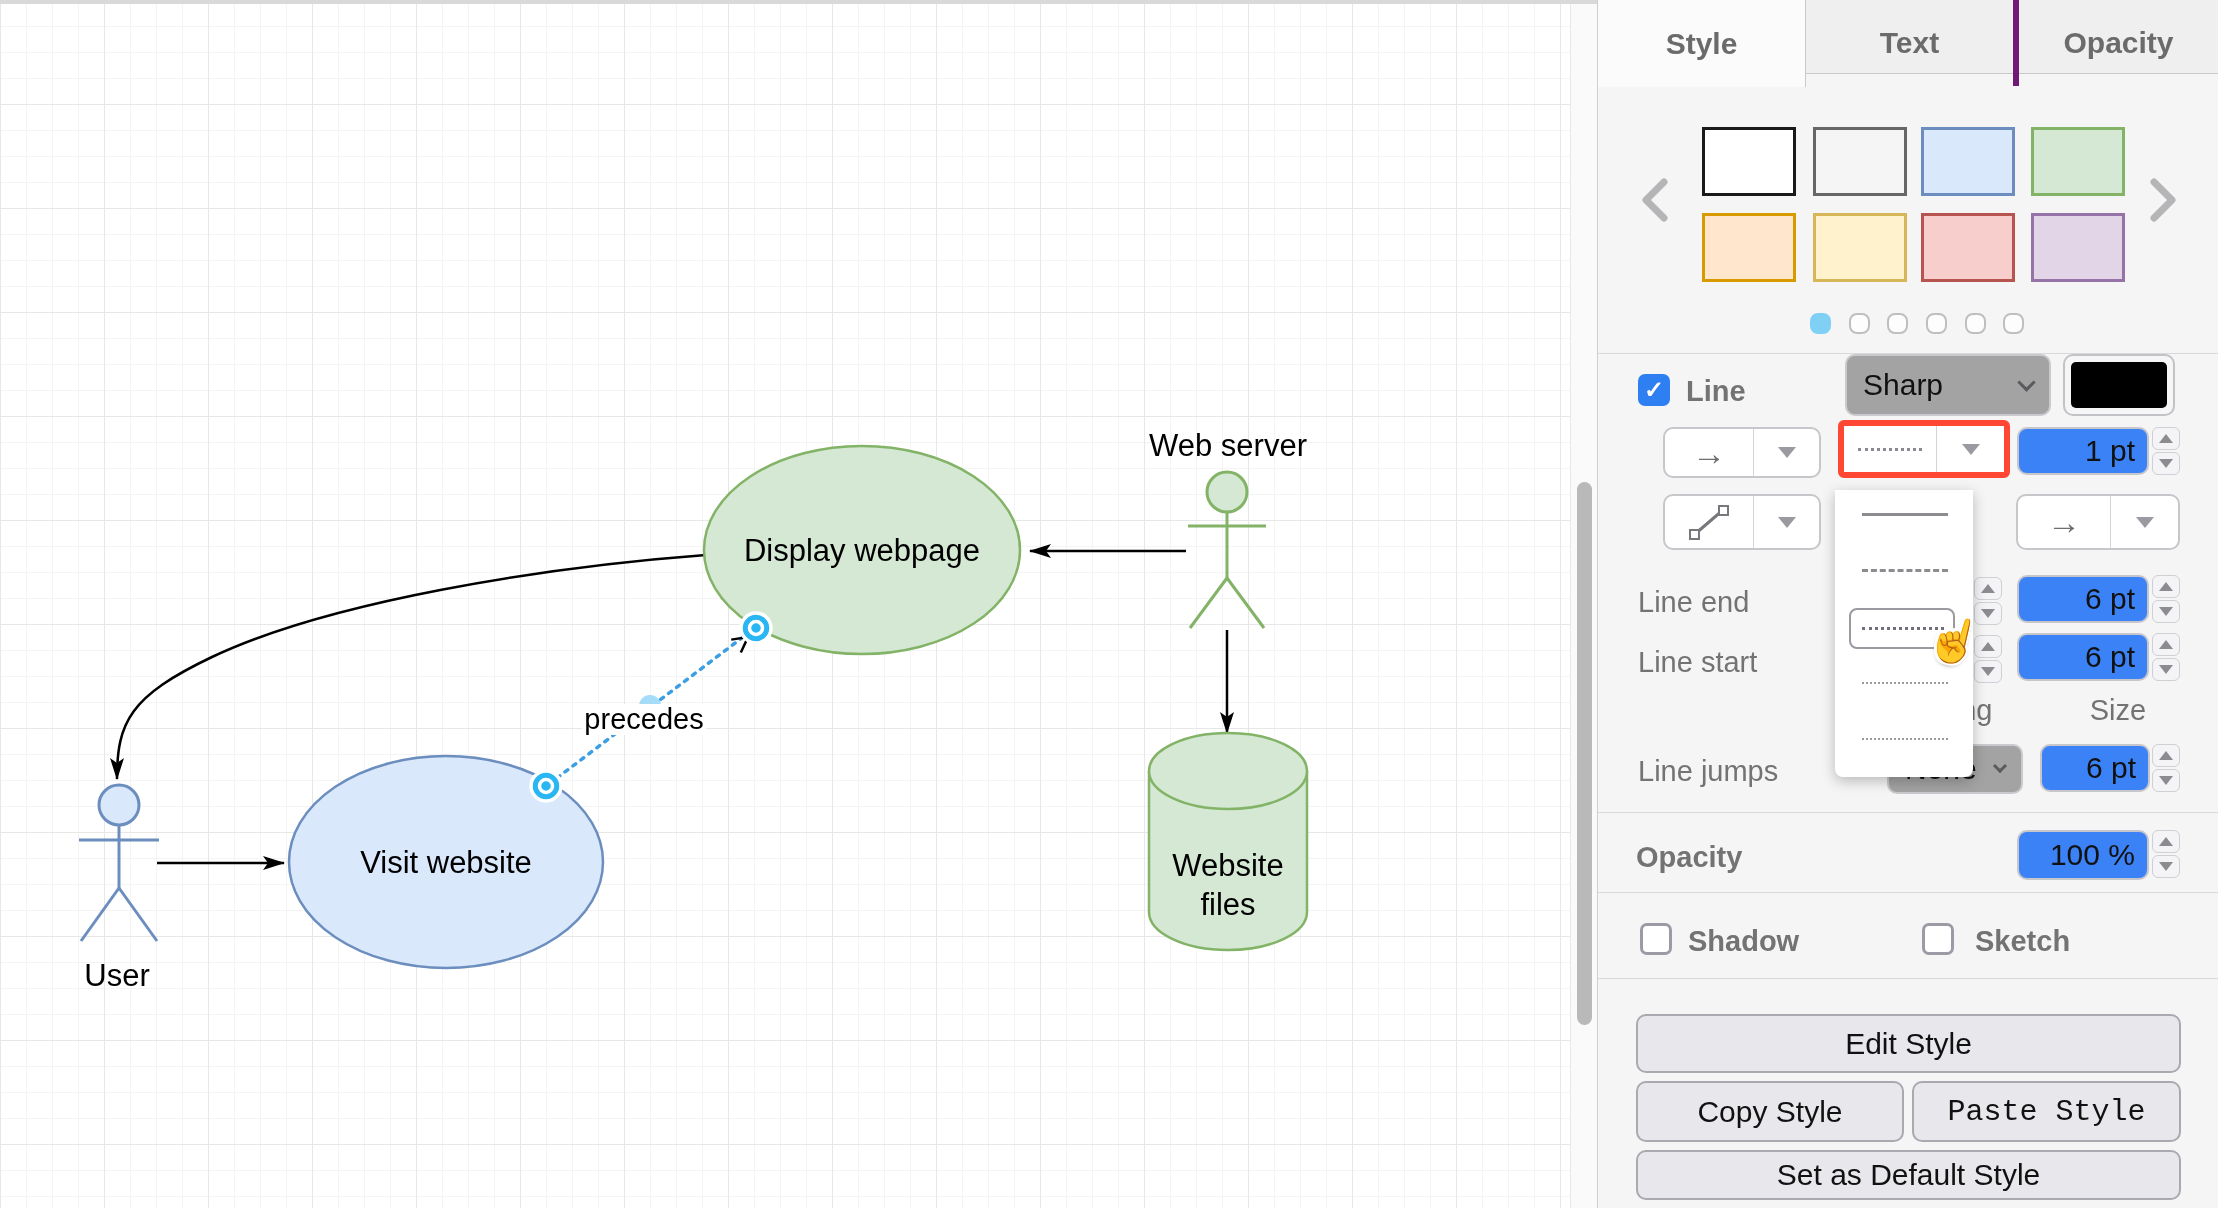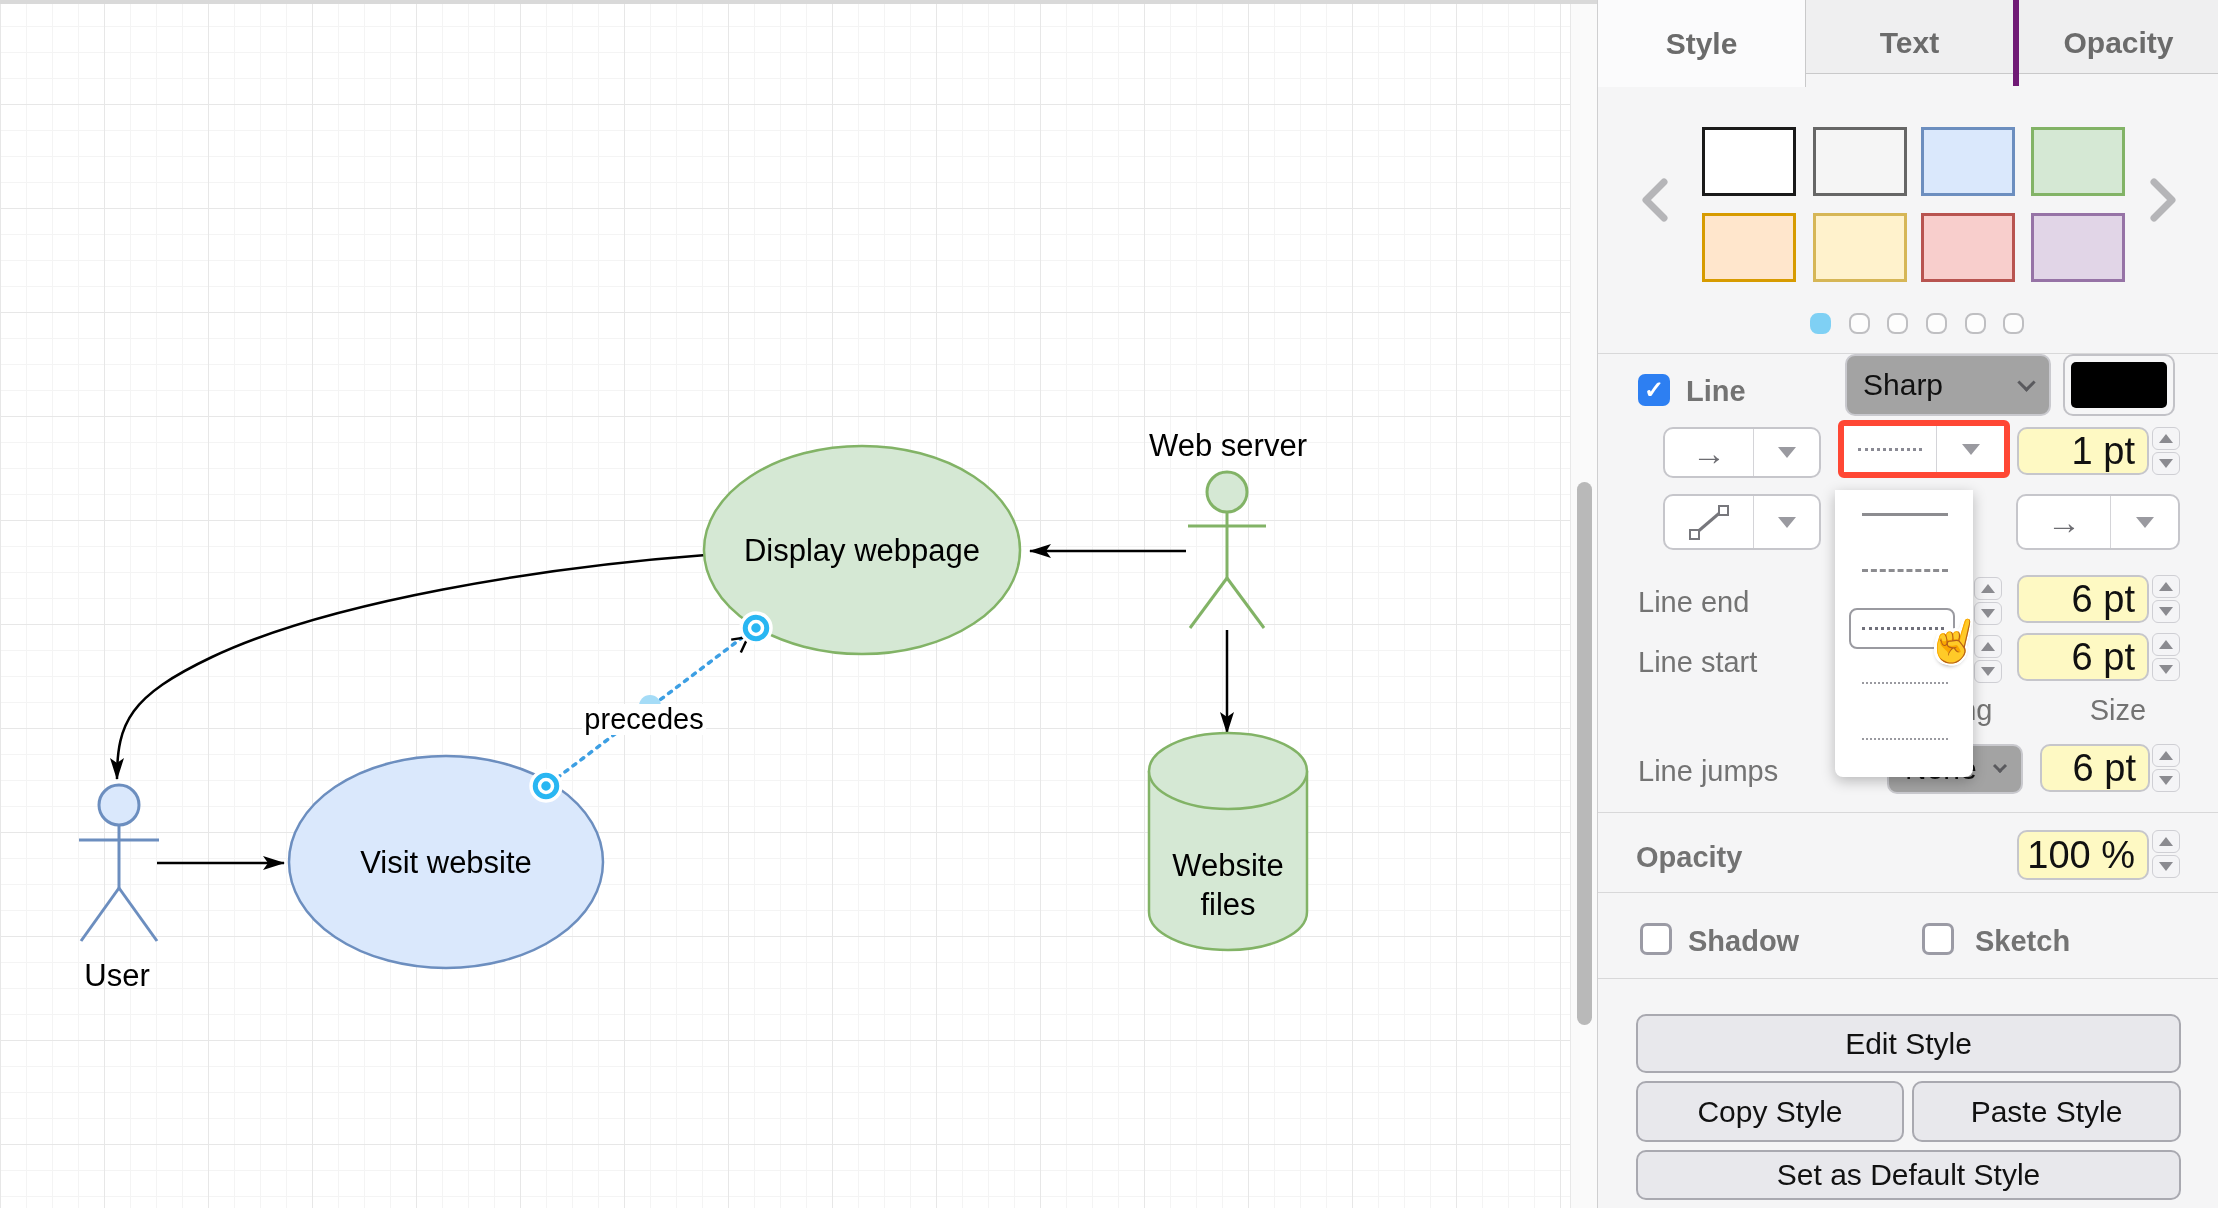--- a/index.html
+++ b/index.html
@@ -39,22 +39,22 @@
   .tab.inactive { border-right:6px solid #701a75; }
   .tab.active { background:#fbfbfc; height:87px; z-index:2; border-right:1px solid #c9c9ca; }
 
   
   .swatch { position:absolute; width:94px; height:69px; border:3px solid #000; background:#fff; }
   .pager-chevron { position:absolute; top:176px; }
   .dot { position:absolute; top:313px; width:21px; height:21px; border-radius:8px; background:#fdfdfd; border:2px solid #bfbfc2; }
   .dot.active { background:#7fd0f4; border-color:#7fd0f4; }
 
   
-  .field { position:absolute; background:#fef9c3; border:2px solid #c6c6cb; border-radius:10px;
-           display:flex; align-items:center; justify-content:flex-end; padding-right:12px; font-size:38px; color:#111; }
+  .field { position:absolute; background:#3b82f6; border:2px solid #c6c6cb; border-radius:10px;
+           display:flex; align-items:center; justify-content:flex-end; padding-right:12px; font-size:30px; color:#111; }
   .selectbox { position:absolute; background:#a3a3a3; border:2px solid #c9c9ce; border-radius:10px;
                display:flex; align-items:center; justify-content:space-between; padding:0 16px; font-size:30px; color:#111; }
   .chev { width:13px; height:13px; border-right:3px solid #5a5a5e; border-bottom:3px solid #5a5a5e;
           transform:rotate(45deg); margin-top:-6px; }
   .stepper { position:absolute; width:28px; display:flex; flex-direction:column; gap:2px; }
   .stepbtn { width:28px; height:23px; background:#f4f4f6; border:1px solid #cfcfd4; border-radius:6px;
              display:flex; align-items:center; justify-content:center; }
   .tri-up { width:0; height:0; border-left:7px solid transparent; border-right:7px solid transparent; border-bottom:9px solid #8b8b90; }
   .tri-down { width:0; height:0; border-left:7px solid transparent; border-right:7px solid transparent; border-top:9px solid #8b8b90; }
   .splitgroup { position:absolute; background:#ffffff; border:2px solid #c6c6cb; border-radius:10px; display:flex; }
@@ -365,21 +365,21 @@
     <div class="panel-label bold" style="left:377px;top:925px;">Sketch</div>
 
     <div class="divider" style="top:978px;"></div>
 
     <div class="pbtn" style="left:38px;top:1014px;width:545px;height:59px;">
         <span>Edit Style</span>
       </div>
     <div class="pbtn" style="left:38px;top:1081px;width:268px;height:61px;">
         <span>Copy Style</span>
       </div>
-    <div class="pbtn" style="left:314px;top:1081px;width:269px;height:61px;">
+    <div class="pbtn" style="left:314px;top:1081px;width:269px;height:61px;font-family:Liberation Mono, monospace;">
         <span>Paste Style</span>
       </div>
     <div class="pbtn" style="left:38px;top:1150px;width:545px;height:50px;">
         <span>Set as Default Style</span>
       </div>
 
     <div id="line-style-menu">
       <div class="ls-line" style="top:23px;border-top:3px solid #8c8c90;"></div>
       <div class="ls-line" style="top:79px;border-top:3px dashed #8c8c90;"></div>
       <div id="ls-selected">

